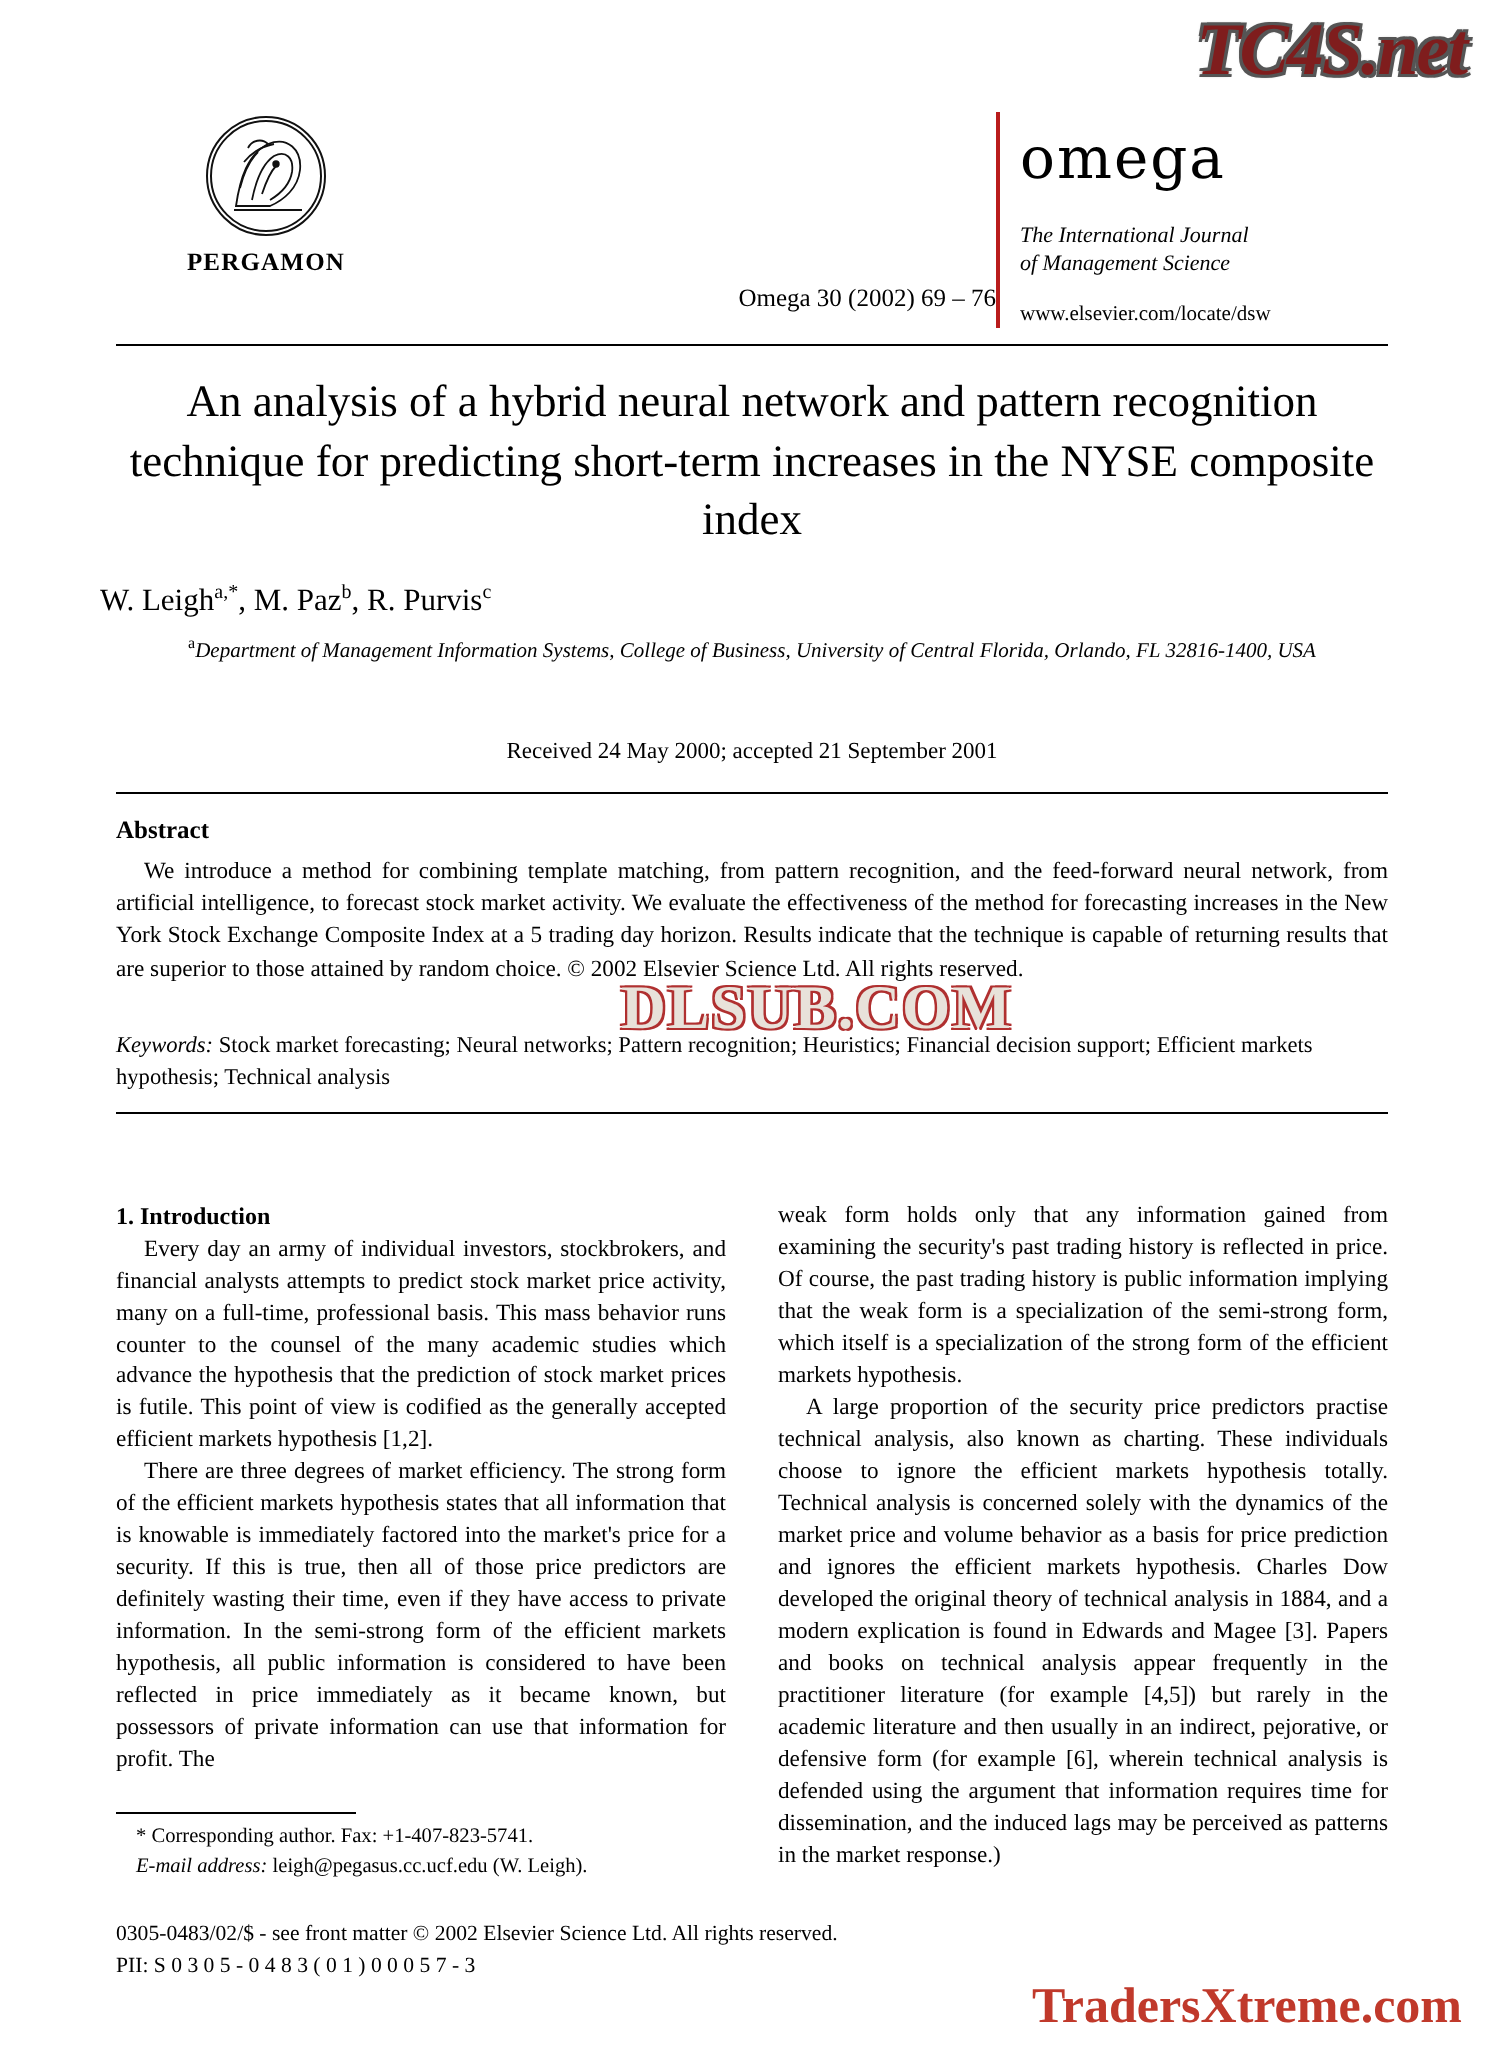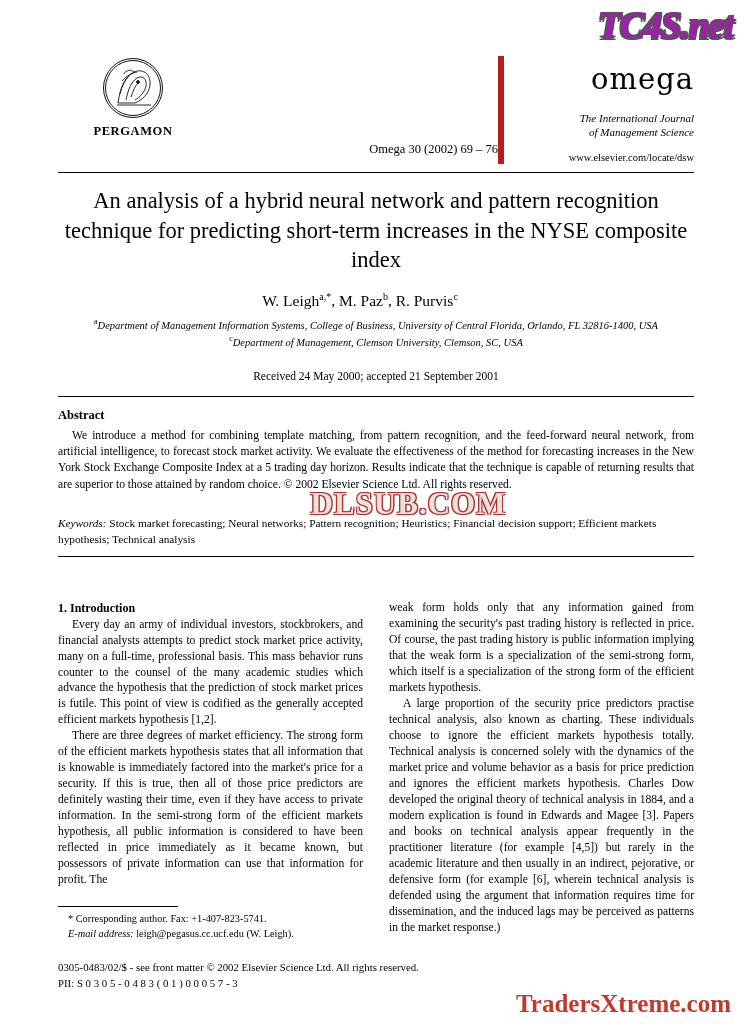--- a/index.html
+++ b/index.html
@@ -26,21 +26,21 @@
 
   
   .wm-top {
     position: absolute;
     right: 18px;
     top: 4px;
     font-family: "Liberation Serif", serif;
     font-weight: bold;
     font-style: italic;
     font-size: 37px;
-    color: #a21caf;
+    color: #7f1d1d;
     letter-spacing: -1px;
     text-shadow:
       -1.5px -1.5px 0 #555, 1.5px -1.5px 0 #555,
       -1.5px 1.5px 0 #555, 1.5px 1.5px 0 #555,
       0 0 2px #333;
     z-index: 40;
     margin-left: 11px;
   }
   .wm-mid {
     position: absolute;
@@ -115,23 +115,23 @@
     width: 260px;
     text-align: right;
     font-size: 12.5px;
     font-family: "Liberation Serif", serif;
   }
   .omega-block {
     position: absolute;
     right: 0;
     top: -2px;
     width: 196px;
-    text-align: right;
-    border-left: 6px solid #b91c1c;
-    padding-left: 0;
+    text-align: left;
+    border-left: 2px solid #b91c1c;
+    padding-left: 10px;
     height: 108px;
     box-sizing: border-box;
   }
   .omega-title {
     font-family: "DejaVu Serif", serif;
     font-size: 29px;
     letter-spacing: 1px;
     line-height: 1.05;
     margin-top: 8px;
     font-weight: normal;
@@ -164,24 +164,23 @@
     top: 186px;
     width: 642px;
     text-align: center;
     font-family: "Liberation Serif", serif;
     font-size: 22.5px;
     line-height: 1.32;
     font-weight: normal;
   }
   .authors {
     position: absolute;
-    left: 39px;
+    left: 50px;
     top: 291px;
     width: 642px;
-    text-align: center;
     font-size: 15.5px;
     font-family: "Liberation Serif", serif;
   }
   .authors sup { font-size: 10px; }
   .affiliations {
     position: absolute;
     left: 55px;
     top: 316px;
     width: 642px;
     text-align: center;
@@ -342,21 +341,20 @@
   <div class="masthead-rule"></div>
 
   <div class="title">An analysis of a hybrid neural network and pattern recognition technique for predicting short-term increases in the NYSE composite index</div>
 
   <div class="authors">
     <span>W. Leigh</span><sup>a,</sup><sup>*</sup><span>, M. Paz</span><sup>b</sup><span>, R. Purvis</span><sup>c</sup>
   </div>
 
   <div class="affiliations">
     <div><sup>a</sup><span>Department of Management Information Systems, College of Business, University of Central Florida, Orlando, FL 32816-1400, USA</span></div>
-    <div><sup>c</sup><span>Department of Management, Clemson University, Clemson, SC, USA</span></div>
   </div>
 
   <div class="received">Received 24 May 2000; accepted 21 September 2001</div>
 
   <div class="rule-abs-top"></div>
   <div class="abstract-head">Abstract</div>
   <div class="abstract-body">We introduce a method for combining template matching, from pattern recognition, and the feed-forward neural network, from artificial intelligence, to forecast stock market activity. We evaluate the effectiveness of the method for forecasting increases in the New York Stock Exchange Composite Index at a 5 trading day horizon. Results indicate that the technique is capable of returning results that are superior to those attained by random choice. © 2002 Elsevier Science Ltd. All rights reserved.</div>
   <div class="keywords">
     <span class="kw-label">Keywords:</span><span> Stock market forecasting; Neural networks; Pattern recognition; Heuristics; Financial decision support; Efficient markets hypothesis; Technical analysis</span>
   </div>

